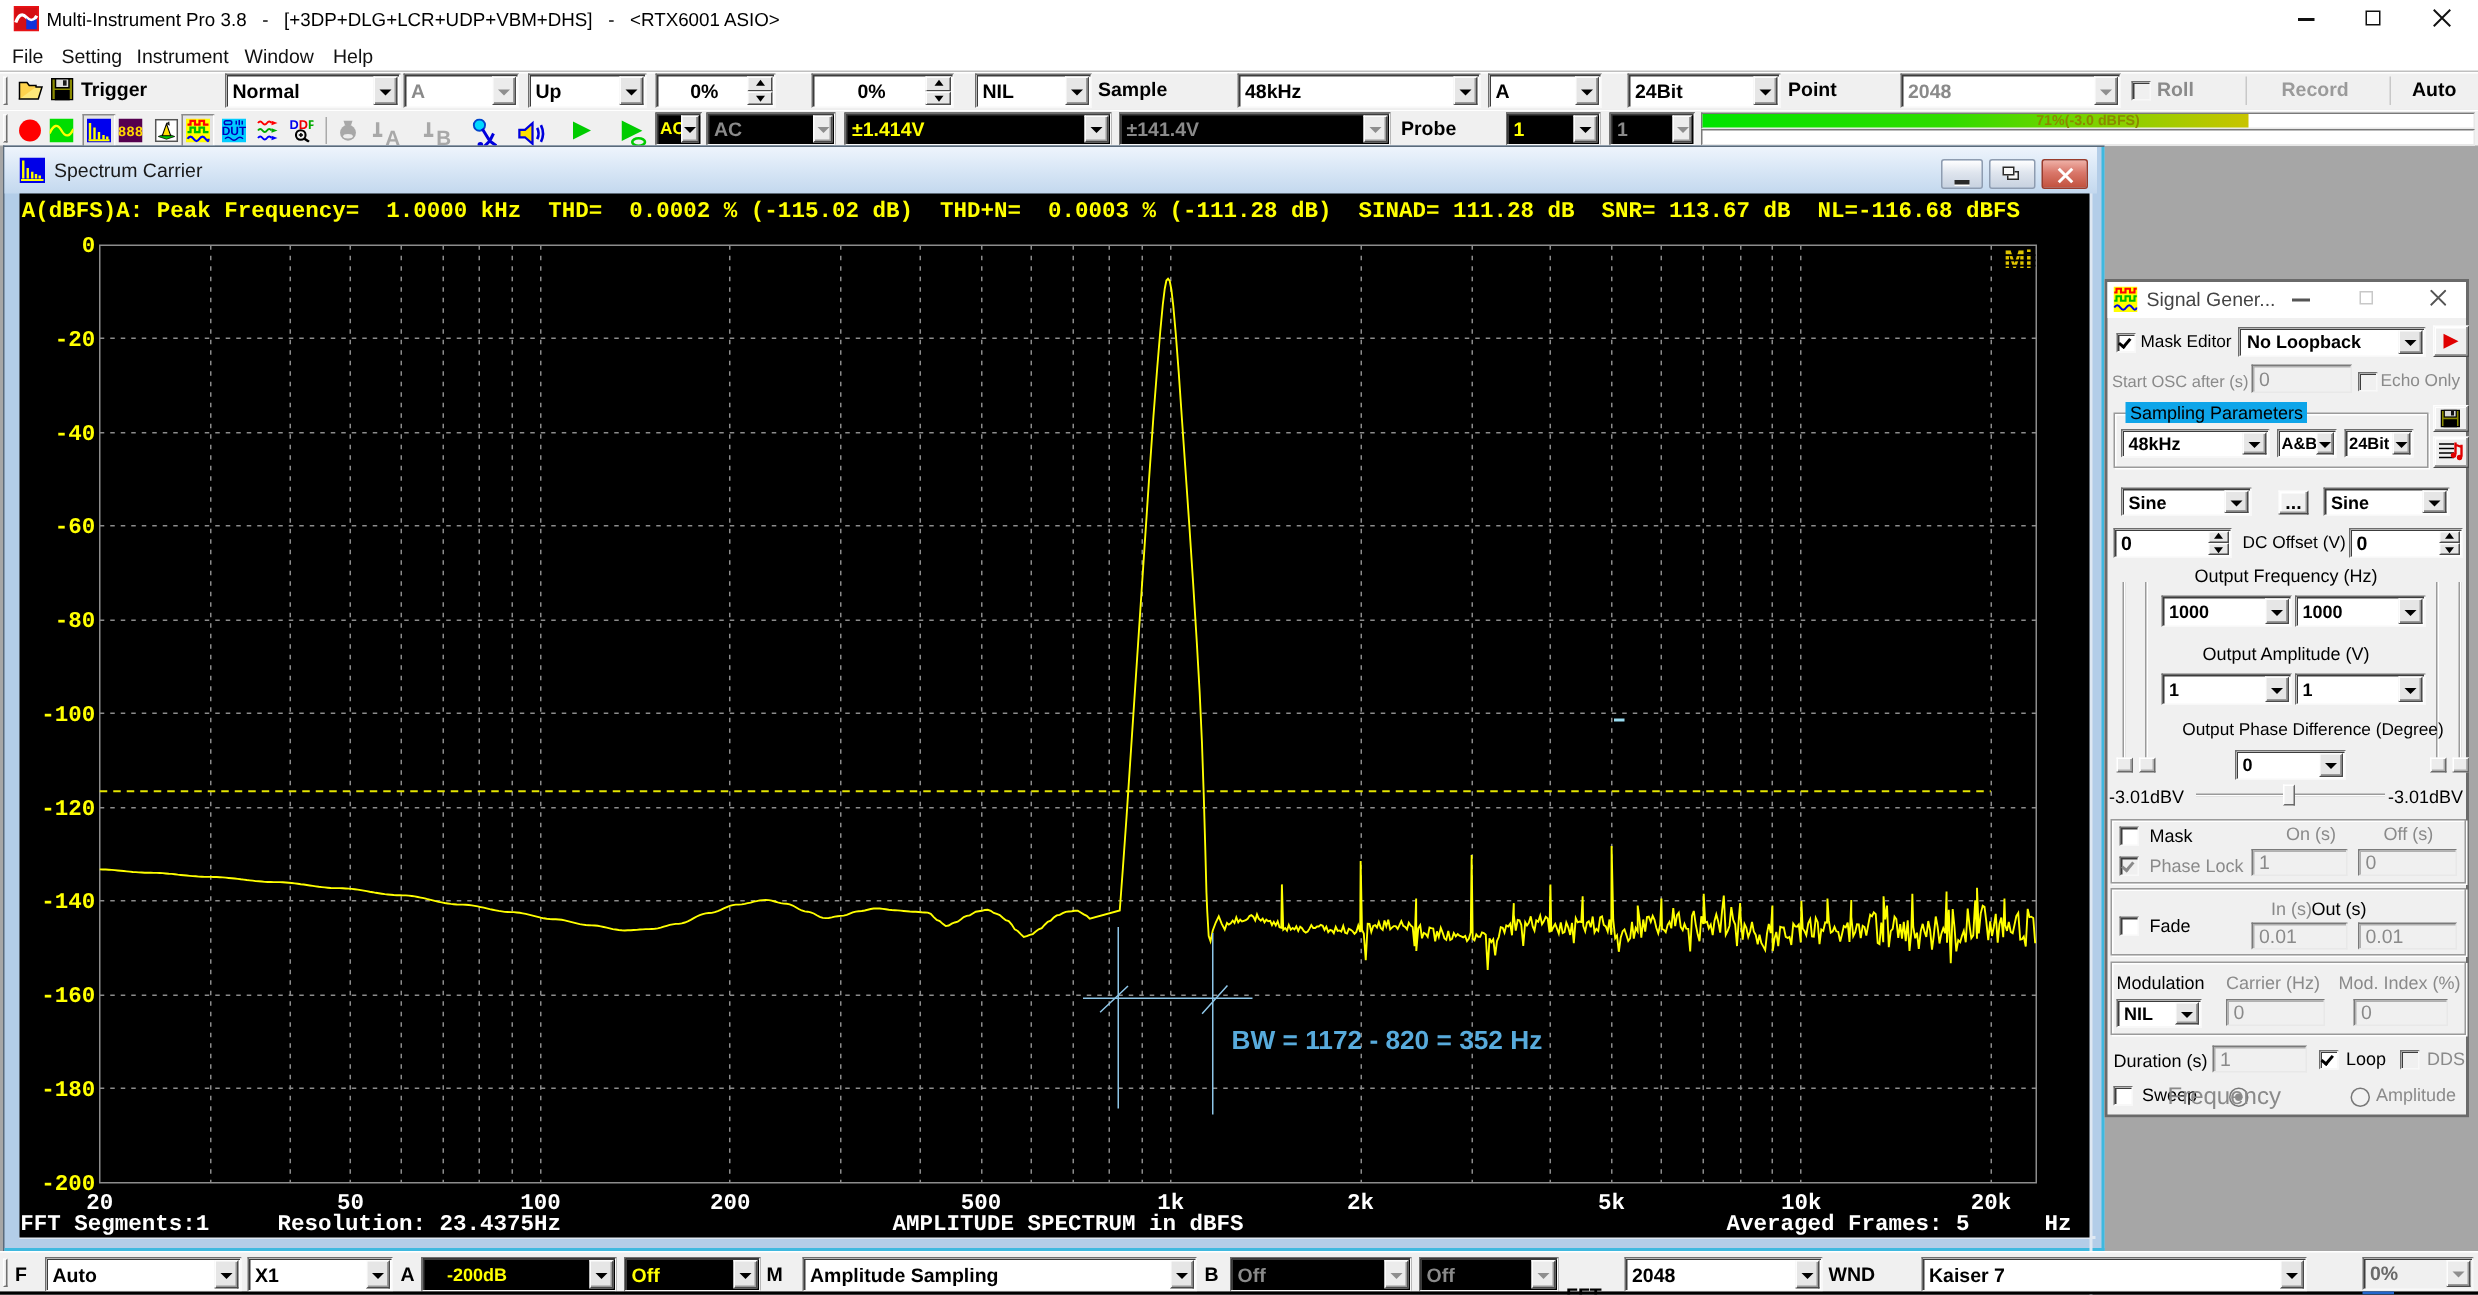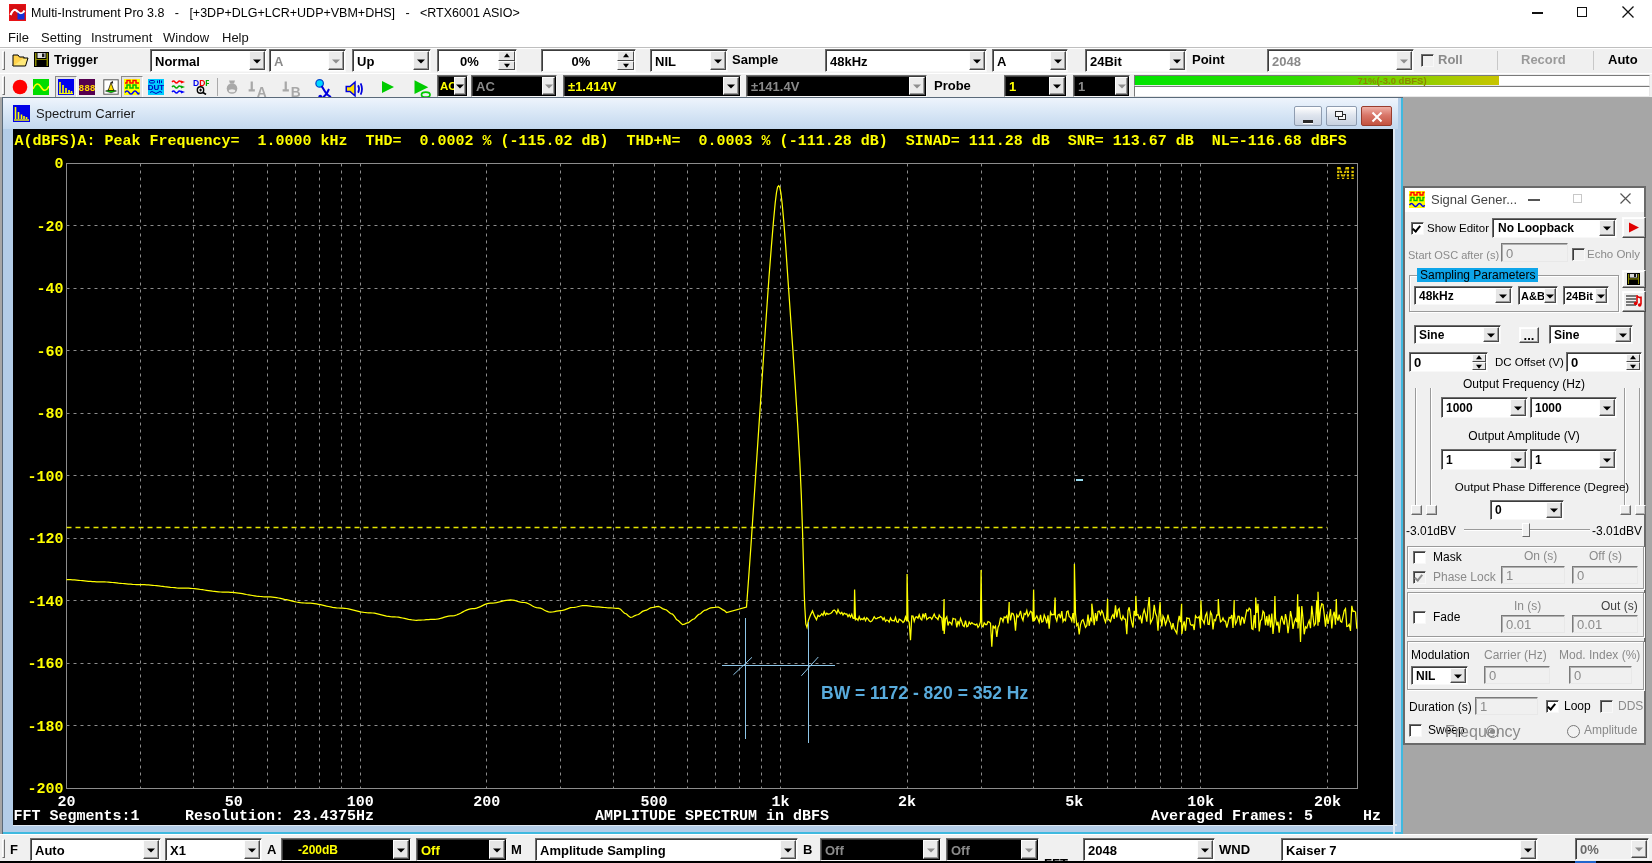--- a/index.html
+++ b/index.html
@@ -374,21 +374,21 @@
   </svg>
 <div class="abs" style="left:1431px;top:192px;font-size:13px;color:#444">Signal Gener...</div>
 <div class="abs" style="left:1528px;top:199px;width:12px;height:1.5px;background:#555"></div>
 <div class="abs" style="left:1573px;top:194px;width:9px;height:9px;border:1px solid #c8c8c8"></div>
 <svg class="abs" style="left:1620px;top:193px" width="11" height="11">
     <path d="M0.5 0.5 L10.5 10.5 M10.5 0.5 L0.5 10.5" stroke="#555" stroke-width="1.2"></path>
   </svg>
 <div class="ckb" style="left:1411px;top:222px;width:13px;height:13px;background:#fff">
     <i class="chk" style="border-color:#000"></i>
   </div>
-<div class="abs" style="left:1427px;top:222px;font-size:11.5px;color:#000;white-space:nowrap">Show Editor</div>
+<div class="abs" style="left:1427px;top:222px;font-size:11.5px;color:#000;white-space:nowrap">Mask Editor</div>
 <div class="cbo" style="left:1492px;top:218px;width:125px;height:20px;background:#fff">
     <div class="ct" style="color:#000;font-size:12px;left:5px">No Loopback</div>
     <div class="cab" style="width:16px;background:#e6e6e6">
       <i style="border-top-color:#000"></i>
     </div>
   </div>
 <div class="btn" style="left:1622px;top:217px;width:24px;height:21px">
     <span style="color:#000;font-size:13px;font-weight:bold"></span>
   </div>
 <svg class="abs" style="left:1628px;top:222px" width="12" height="11">
@@ -531,21 +531,21 @@
   </div>
 <div class="abs" style="left:1433px;top:570px;font-size:12px;color:#8a8a8a;white-space:nowrap">Phase Lock</div>
 <div class="edt" style="left:1501px;top:566px;width:64px;height:18px;background:#f0f0f0">
     <span style="color:#8a8a8a;font-size:13px">1</span>
   </div>
 <div class="edt" style="left:1572px;top:566px;width:66px;height:18px;background:#f0f0f0">
     <span style="color:#8a8a8a;font-size:13px">0</span>
   </div>
 <div class="grp" style="left:1407px;top:592px;width:237px;height:45px"></div>
 <div class="abs" style="left:1514px;top:599px;font-size:12px;color:#8a8a8a;white-space:nowrap">In (s)</div>
-<div class="abs" style="left:1601px;top:599px;font-size:12px;color:#404040;white-space:nowrap">Out (s)</div>
+<div class="abs" style="left:1541px;top:599px;font-size:12px;color:#000000;white-space:nowrap">Out (s)</div>
 <div class="ckb" style="left:1413px;top:611px;width:13px;height:13px;background:#fff"></div>
 <div class="abs" style="left:1433px;top:610px;font-size:12px;color:#000;white-space:nowrap">Fade</div>
 <div class="edt" style="left:1501px;top:615px;width:64px;height:18px;background:#f0f0f0">
     <span style="color:#8a8a8a;font-size:13px">0.01</span>
   </div>
 <div class="edt" style="left:1572px;top:615px;width:66px;height:18px;background:#f0f0f0">
     <span style="color:#8a8a8a;font-size:13px">0.01</span>
   </div>
 <div class="grp" style="left:1407px;top:641px;width:237px;height:49px"></div>
 <div class="abs" style="left:1411px;top:648px;font-size:12px;color:#000;white-space:nowrap">Modulation</div>

